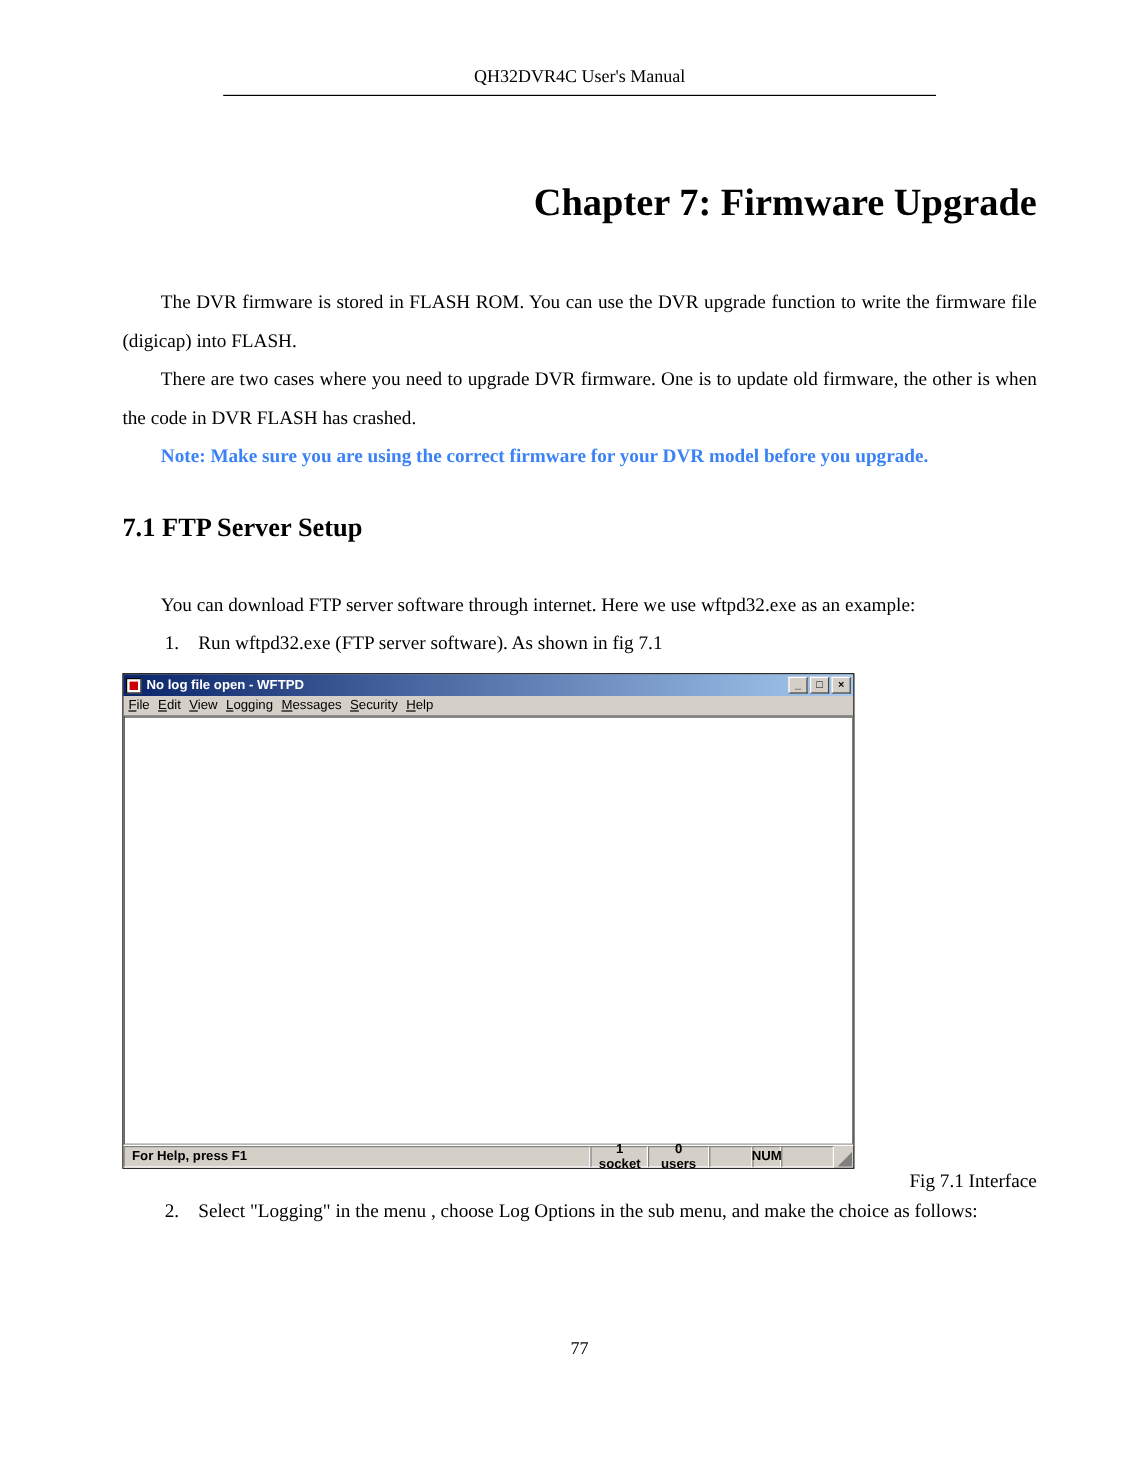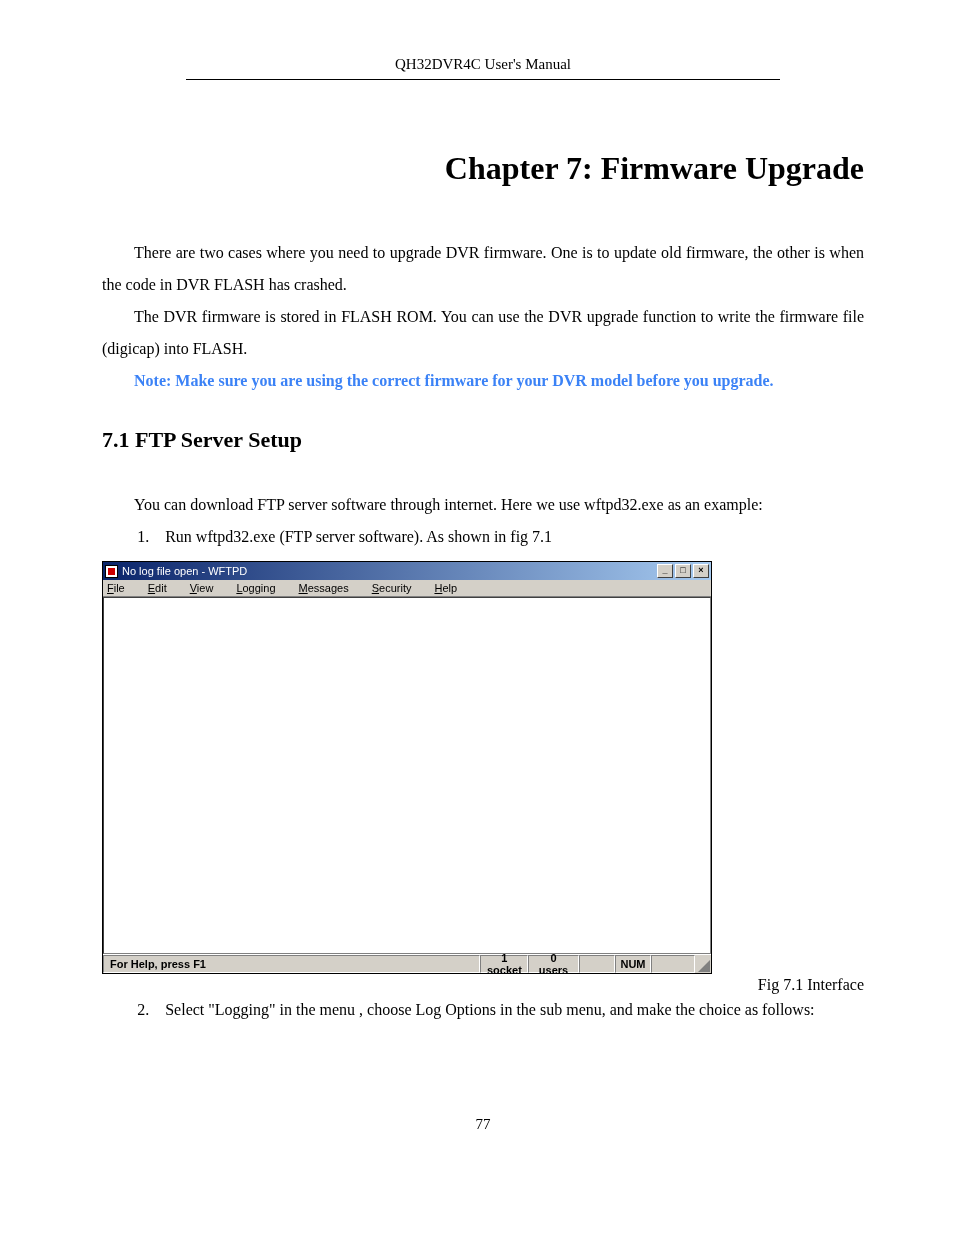--- a/index.html
+++ b/index.html
@@ -93,21 +93,21 @@
   }
   .titlebar .app-icon::after {
     content: "";
     position: absolute;
     left: 2px; top: 2px;
     width: 7px; height: 7px;
     background: #c00;
   }
   .titlebar .title-text {
     flex: 1;
-    font-weight: normal;
+    font-weight: bold;
     font-size: 11px;
     white-space: nowrap;
   }
   .win-controls {
     display: flex;
     gap: 2px;
   }
   .win-btn {
     width: 16px;
     height: 14px;
@@ -120,21 +120,21 @@
     line-height: 11px;
     text-align: center;
     color: #000;
     font-family: Arial, sans-serif;
     font-weight: bold;
   }
   .menubar {
     background: #d4d0c8;
     display: flex;
     padding: 2px 4px;
-    gap: 23px;
+    gap: 7px;
     border-bottom: 1px solid #808080;
   }
   .menubar span {
     font-size: 11px;
     color: #000;
   }
   .menubar span u {
     text-decoration: underline;
   }
   .client-area {
@@ -163,21 +163,21 @@
     box-sizing: border-box;
     font-weight: bold;
     display: flex;
     align-items: center;
     text-align: center;
   }
   .status-main { flex: 1; }
   .status-socket { width: 48px; }
   .status-users { width: 51px; }
   .status-blank1 { width: 36px; }
-  .status-num { width: 36px; justify-content: center; }
+  .status-num { width: 24px; justify-content: center; }
   .status-blank2 { width: 44px; }
   .grip {
     width: 16px;
     position: relative;
   }
   .grip::after {
     content: "";
     position: absolute;
     right: 1px;
     bottom: 1px;
@@ -189,22 +189,22 @@
 </style>
 </head>
 <body>
 
 <div class="page">
 
   <div class="running-head">QH32DVR4C User's Manual</div>
 
   <div class="chapter-title">Chapter 7: Firmware Upgrade</div>
 
+  <p class="body-text">The DVR firmware is stored in FLASH ROM. You can use the DVR upgrade function to write the firmware file (digicap) into FLASH.</p>
   <p class="body-text">There are two cases where you need to upgrade DVR firmware. One is to update old firmware, the other is when the code in DVR FLASH has crashed.</p>
-  <p class="body-text">The DVR firmware is stored in FLASH ROM. You can use the DVR upgrade function to write the firmware file (digicap) into FLASH.</p>
   <p class="body-text note">Note: Make sure you are using the correct firmware for your DVR model before you upgrade.</p>
 
   <div class="section-heading">7.1  FTP Server Setup</div>
 
   <p class="body-text">You can download FTP server software through internet. Here we use wftpd32.exe as an example:</p>
 
   <p class="list-item">
     <span>1.</span>&nbsp;&nbsp;&nbsp;
     <span>Run wftpd32.exe (FTP server software). As shown in fig 7.1</span>
   </p>

